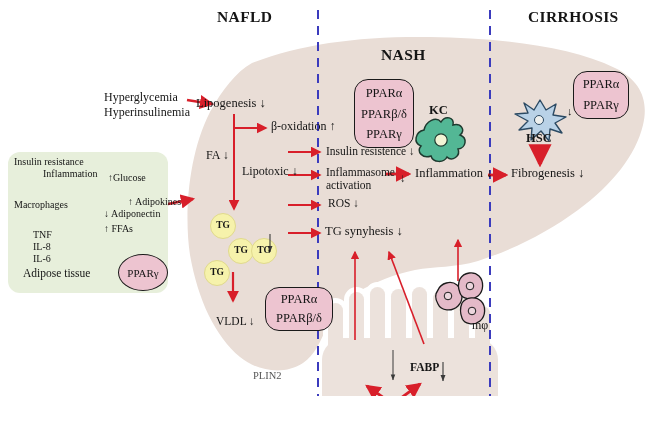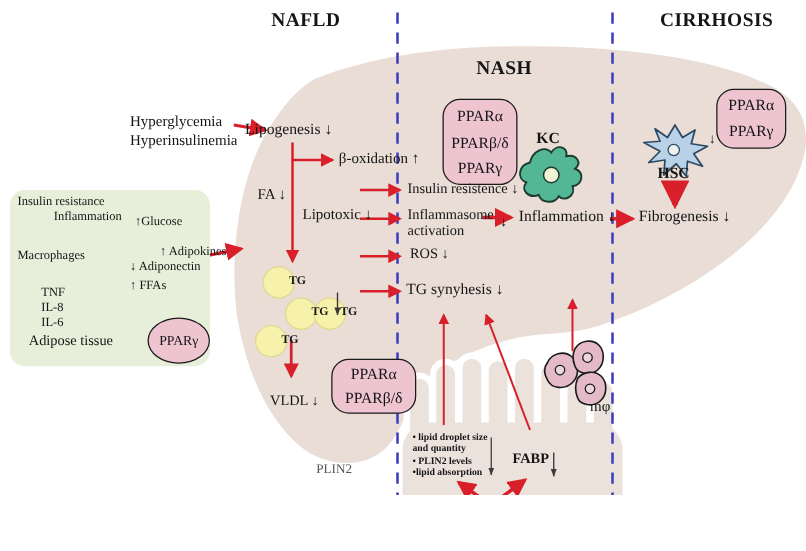--- a/index.html
+++ b/index.html
@@ -10,21 +10,21 @@
   .t-title{font-size:15.5px;font-weight:bold;letter-spacing:.4px;}
   .t-std{font-size:12px;}
   .t-med{font-size:12.5px;}
   .t-sm{font-size:10px;line-height:11.5px;}
   .t-tiny{font-size:7.8px;font-weight:bold;line-height:9.4px;white-space:normal;}
   .pinkbox{position:absolute;background:#edc4d0;border:1.6px solid #1a1a1a;border-radius:14px;
            text-align:center;font-size:12.5px;}
   .pinkellipse{position:absolute;background:#edc4d0;border:1.6px solid #1a1a1a;border-radius:50%;
            display:flex;align-items:center;justify-content:center;}
   .greenbox{position:absolute;left:8px;top:152px;width:160px;height:141px;background:#e7efdb;border-radius:12px;}
-  .tg-lbl{position:absolute;font-size:9.5px;font-weight:bold;width:24px;text-align:center;margin-left:15px;}
+  .tg-lbl{position:absolute;font-size:9.5px;font-weight:bold;width:24px;text-align:center;}
   .grey{color:#555;}
 </style>
 </head>
 <body>
 
 <div id="stage">
 
   <svg id="diagram-svg" width="645" height="441" viewBox="0 0 645 441">
     <defs>
       <marker id="ra" viewBox="0 0 10 10" refX="8.5" refY="5" markerWidth="5.5" markerHeight="5.5" orient="auto-start-reverse">
@@ -185,23 +185,17 @@
   <div class="lbl t-med" style="left:415px;top:166px;">Inflammation ↓</div>
 
   <div class="pinkbox" style="left:573px;top:71px;width:54px;height:44px;line-height:21px;padding-top:2px;">
     <div>PPARα</div>
     <div>PPARγ</div>
   </div>
   <div class="lbl" style="left:526px;top:131px;font-size:12.5px;font-weight:600;">HSC</div>
   <div class="lbl" style="left:567px;top:105px;font-size:11px;">↓</div>
   <div class="lbl t-med" style="left:511px;top:166px;">Fibrogenesis ↓</div>
 
-  <div class="lbl t-tiny" style="left:330px;top:345px;width:62px;">
-    <div>• lipid droplet size</div>
-    <div>and quantity</div>
-    <div>• PLIN2 levels</div>
-    <div>•lipid absorption</div>
-  </div>
   <div class="lbl" style="left:410px;top:361px;font-size:11.5px;font-weight:600;">FABP</div>
   <div class="lbl t-std" style="left:377px;top:419px;">Intestinal cell</div>
   <div class="lbl t-std" style="left:472px;top:318px;">mφ</div>
 
 </div>
 
 </body></html>

